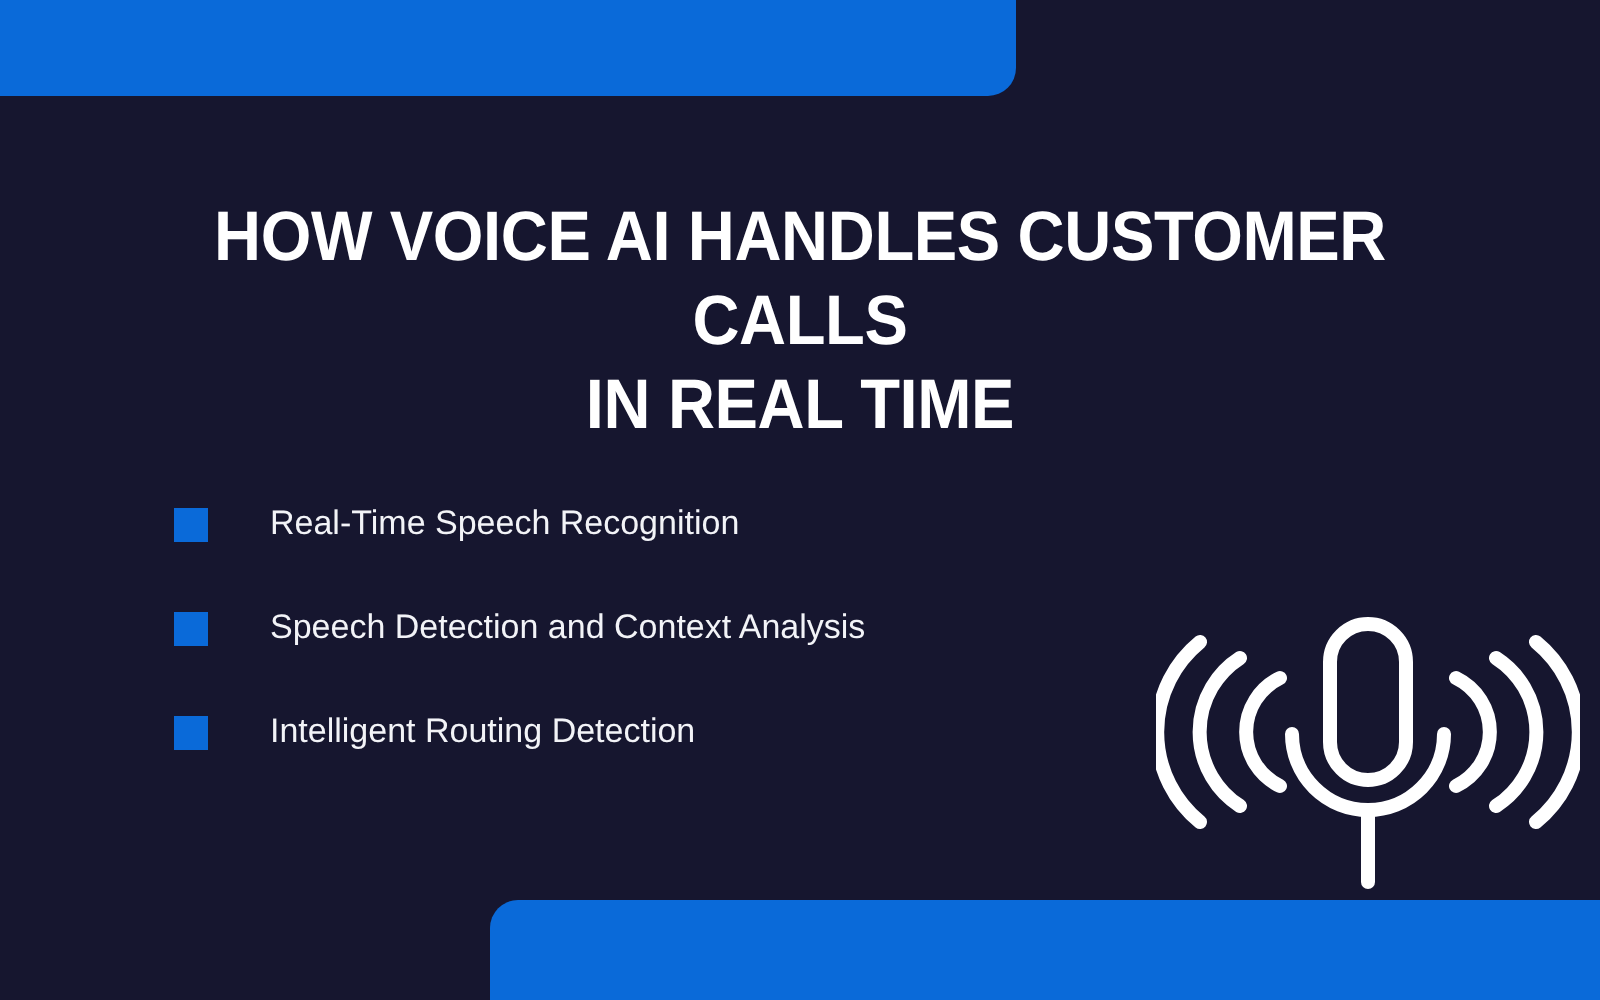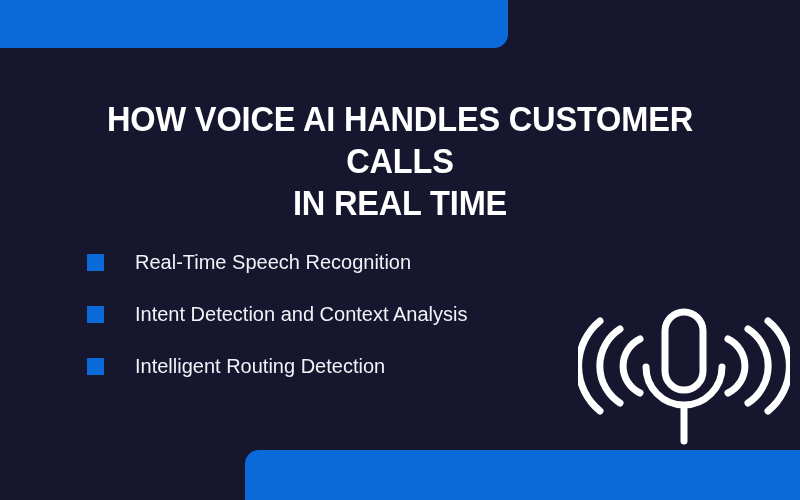--- a/index.html
+++ b/index.html
@@ -80,21 +80,21 @@
   .bullet-square {
     width: 17px;
     height: 17px;
     background: #0a6ad9;
     flex: 0 0 auto;
   }
 
   .bullet-text {
     margin-left: 31px;
     color: #f2f3f7;
-    font-size: 20px;
+    font-size: 17px;
     line-height: 26px;
     font-weight: normal;
     white-space: nowrap;
   }
 
   
   .mic-art {
     position: absolute;
     left: 578px;
     top: 305px;
@@ -115,21 +115,21 @@
 
   <div class="bullets">
 
     <div class="bullet-row">
       <span class="bullet-square"></span>
       <span class="bullet-text">Real-Time Speech Recognition</span>
     </div>
 
     <div class="bullet-row">
       <span class="bullet-square"></span>
-      <span class="bullet-text">Intent Detection and Context Analysis</span>
+      <span class="bullet-text">Speech Detection and Context Analysis</span>
     </div>
 
     <div class="bullet-row">
       <span class="bullet-square"></span>
       <span class="bullet-text">Intelligent Routing Detection</span>
     </div>
 
   </div>
 
   <div class="mic-art">

